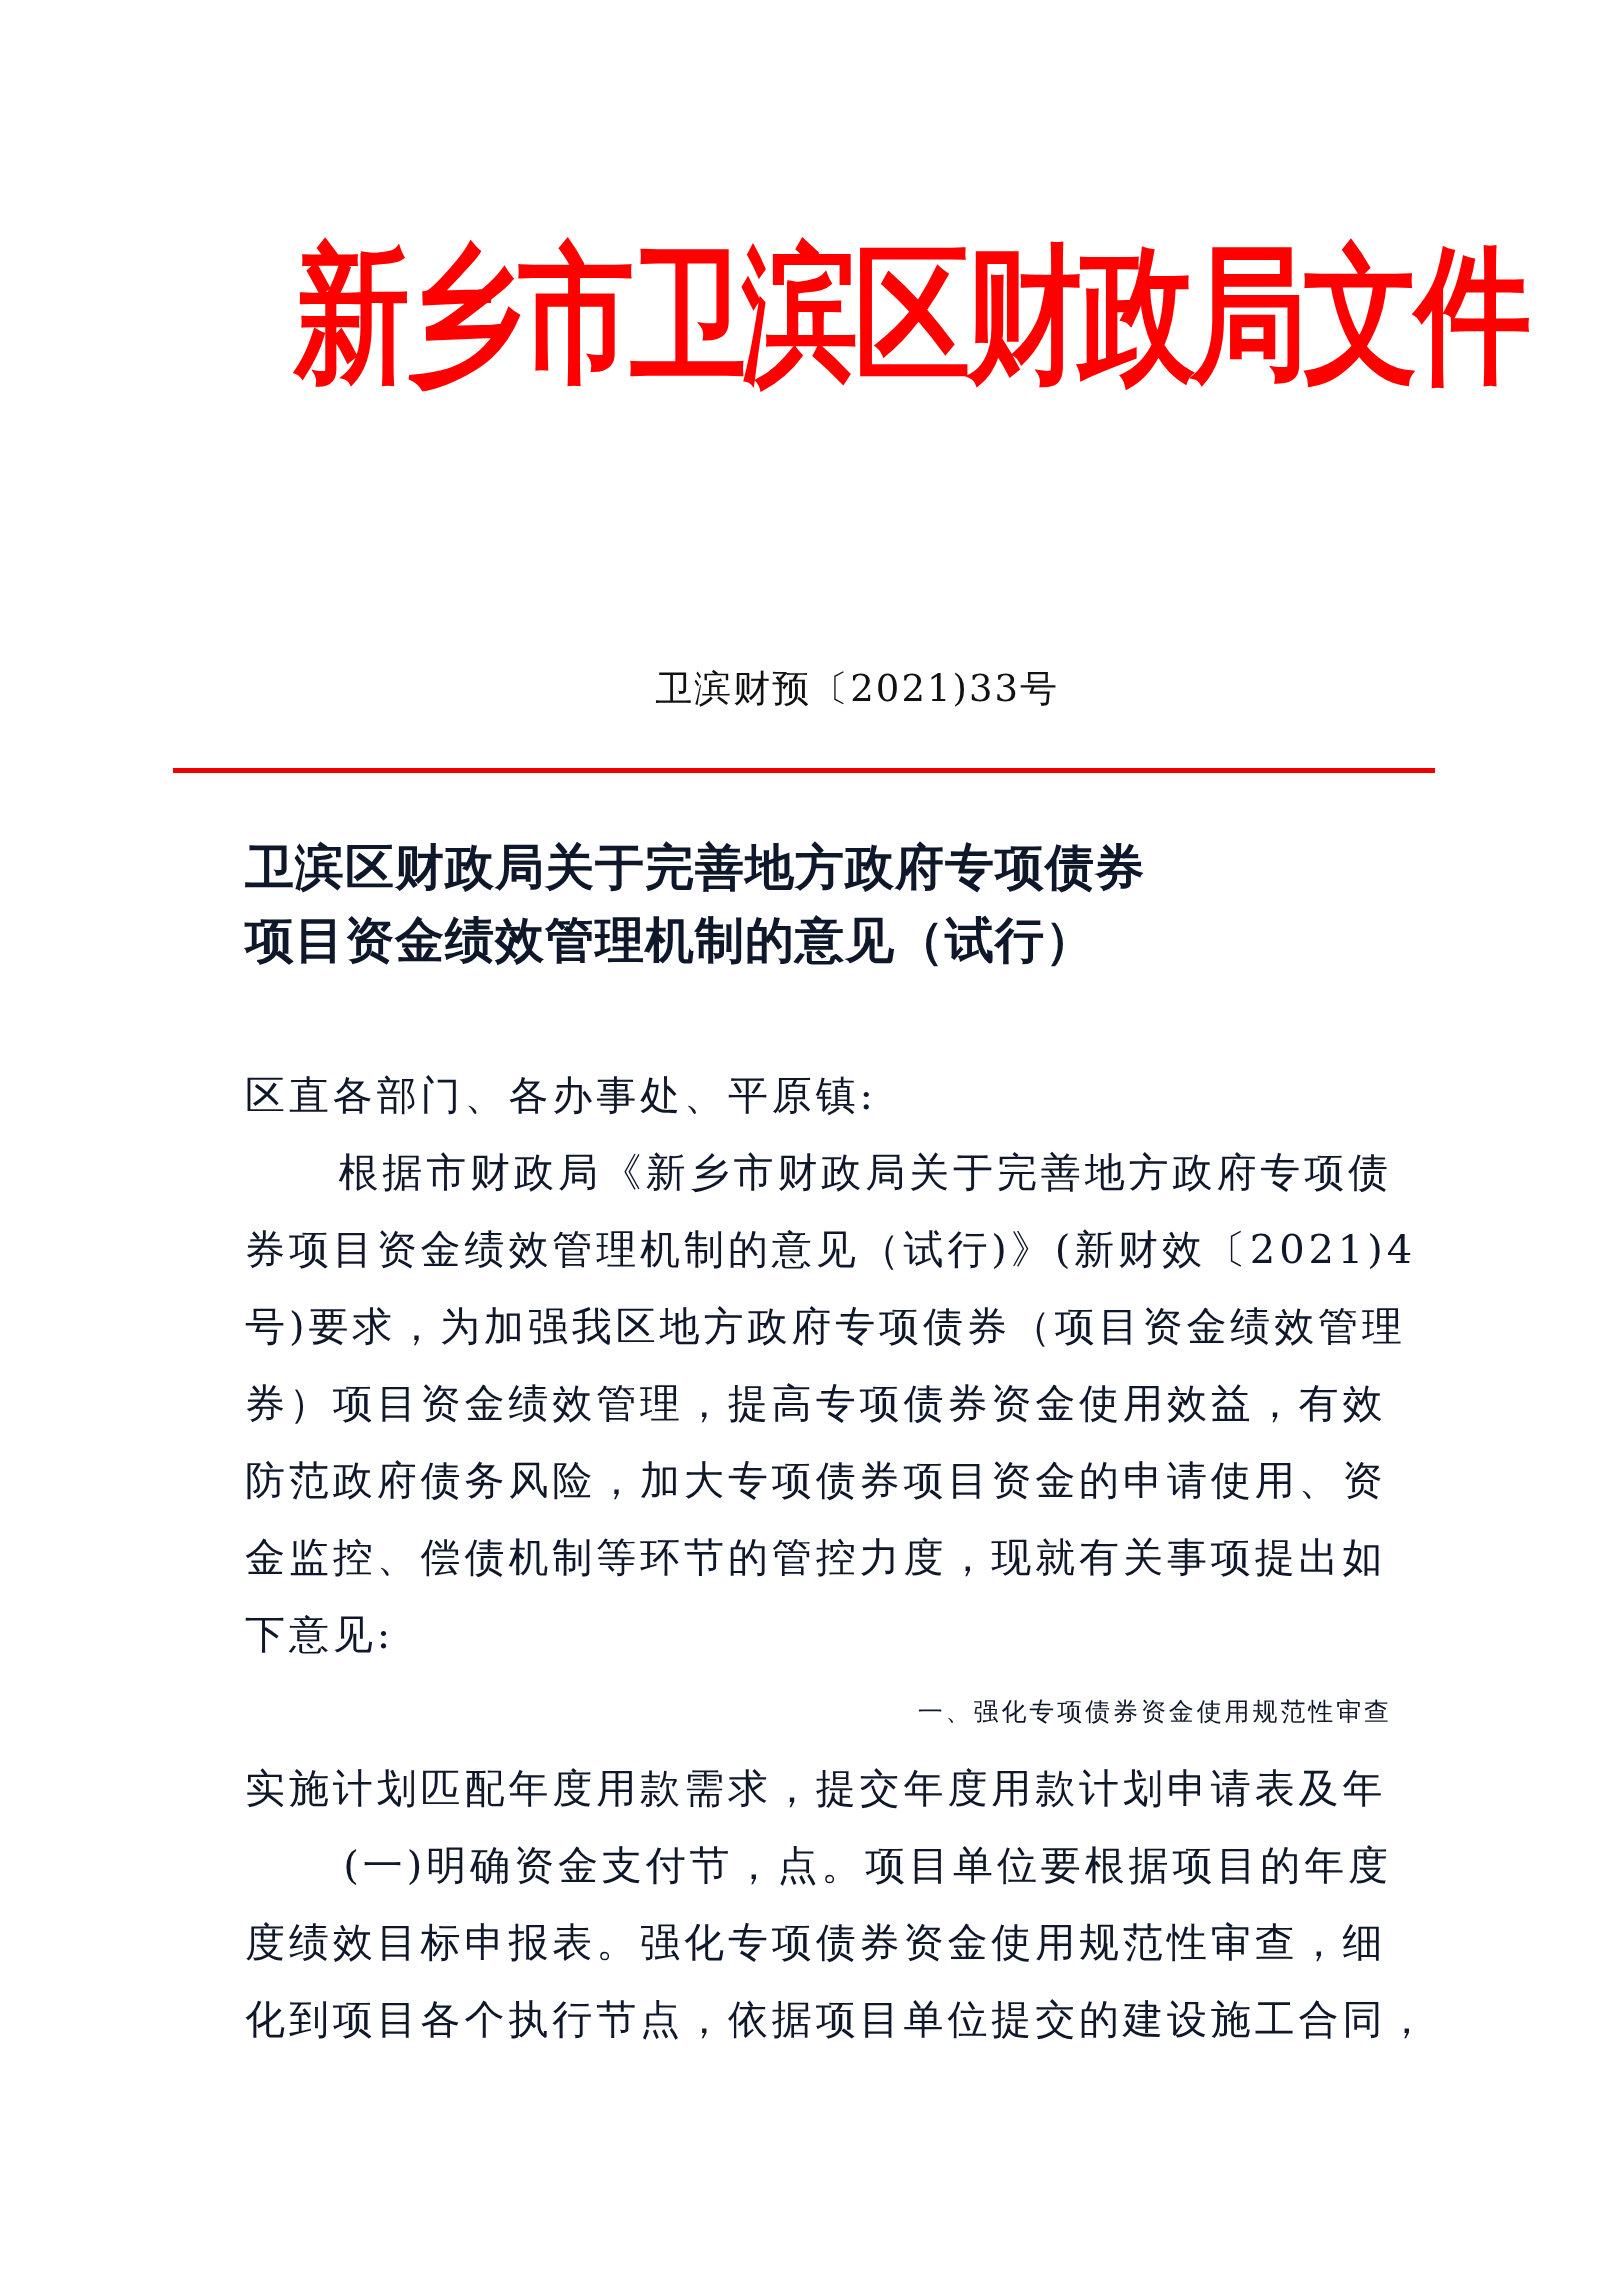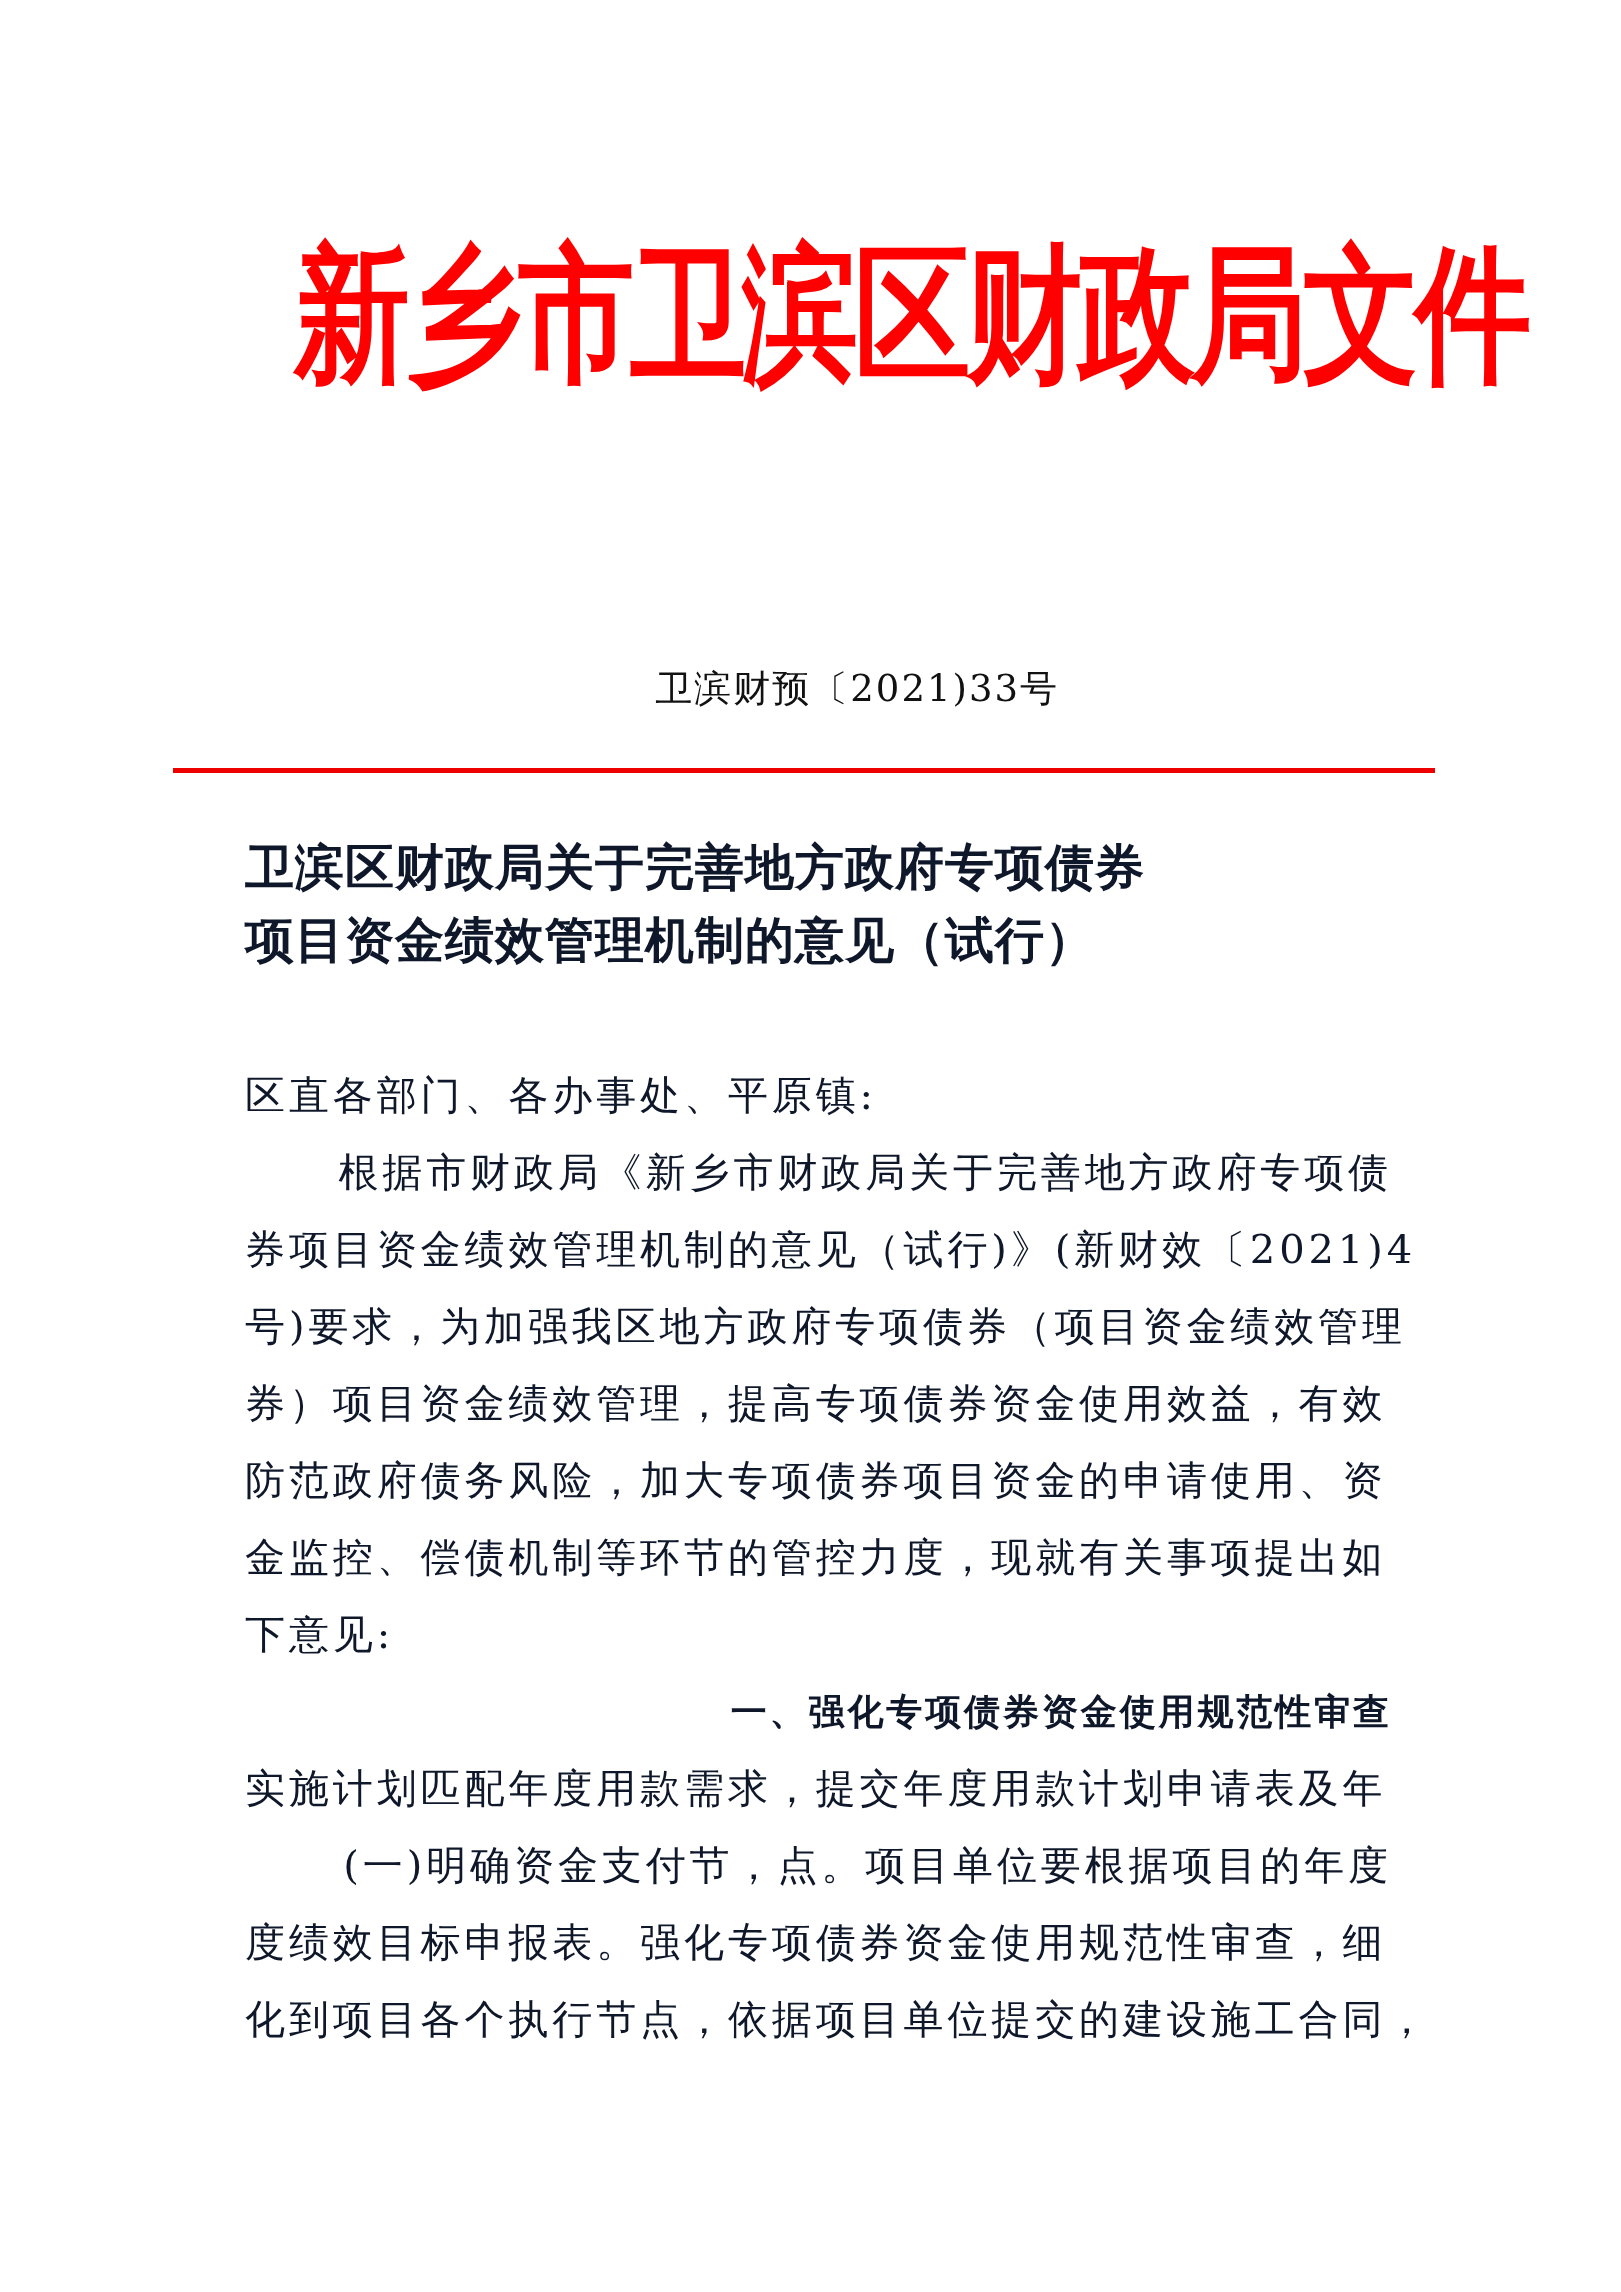--- a/index.html
+++ b/index.html
@@ -25,21 +25,21 @@
       font-size: 49px; line-height: 73px; letter-spacing: 1px; color: #0f172a; margin-top: 16px;
     }
     .doc-title div { white-space: nowrap; }
     .body-text {
       position: absolute; left: 245px; top: 1057px; width: 1147px;
       font-size: 40px; line-height: 77px; color: #0f172a; letter-spacing: 3.9px;
     }
     .body-text p { margin: 0; }
     .body-text .line { white-space: nowrap; display: block; }
     .indent { padding-left: 88px; text-align: right; }
-    .heading { font-family: "DejaVu Sans", "Liberation Sans", sans-serif; font-weight: bold; font-size: 36px; letter-spacing: 2.9px; }
+    .heading { font-family: "DejaVu Sans", "Liberation Sans", sans-serif; font-weight: normal; font-size: 25px; letter-spacing: 2.9px; }
   </style>
 </head>
 <body>
 
 <div class="header-title">新乡市卫滨区财政局文件</div>
 
 <div class="doc-number">卫滨财预〔2021)33号</div>
 
 <div class="red-rule"></div>
 

